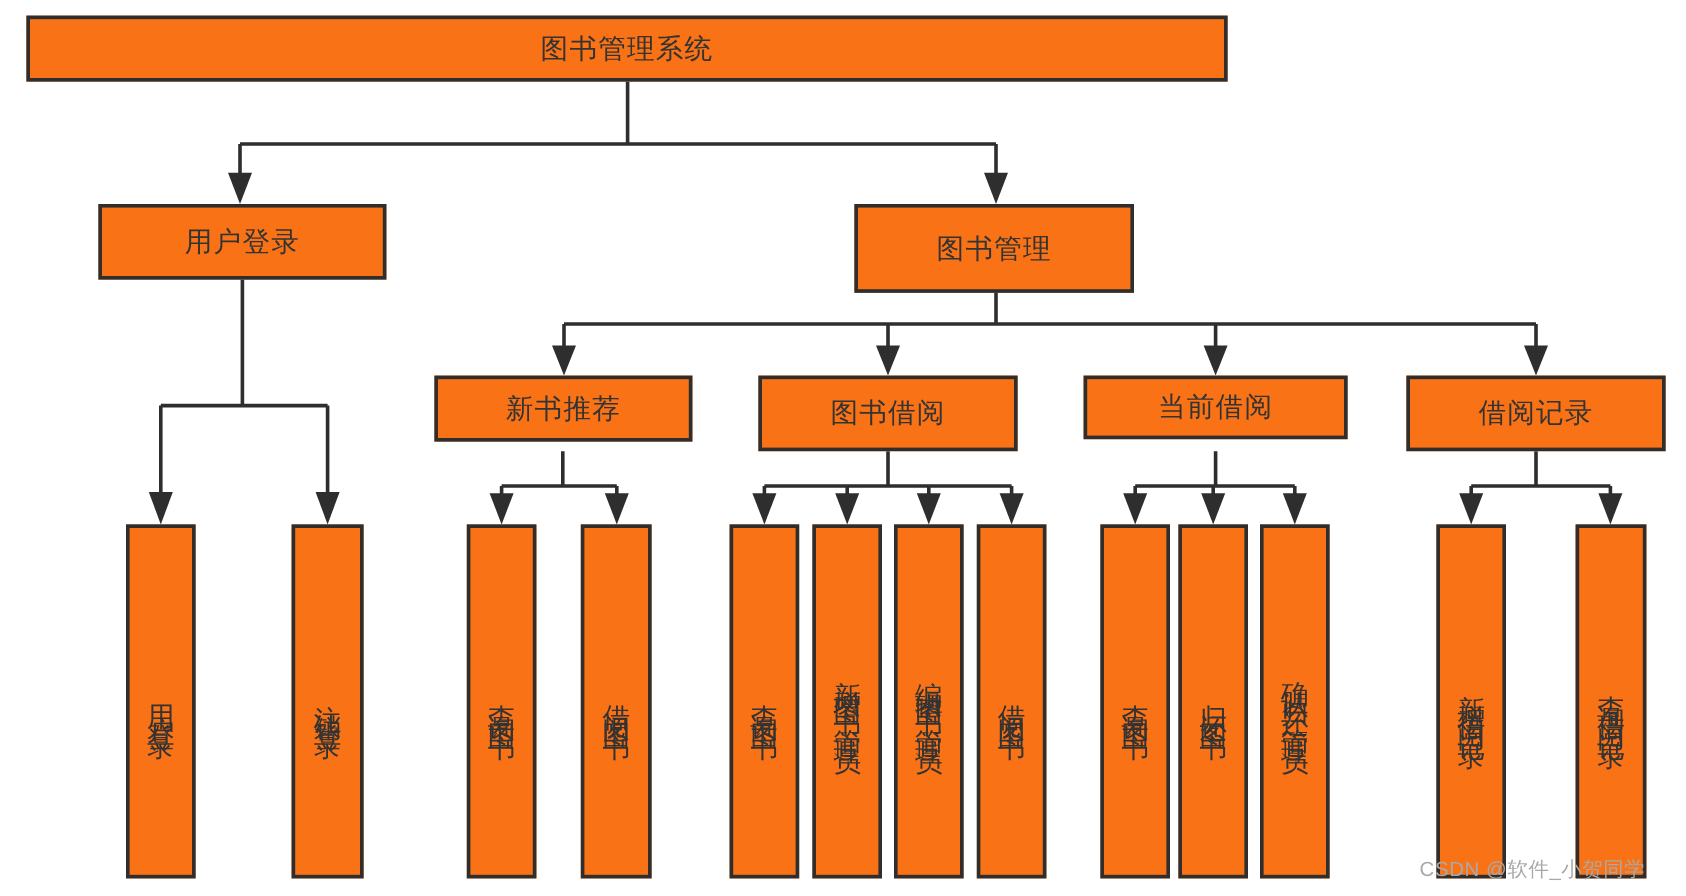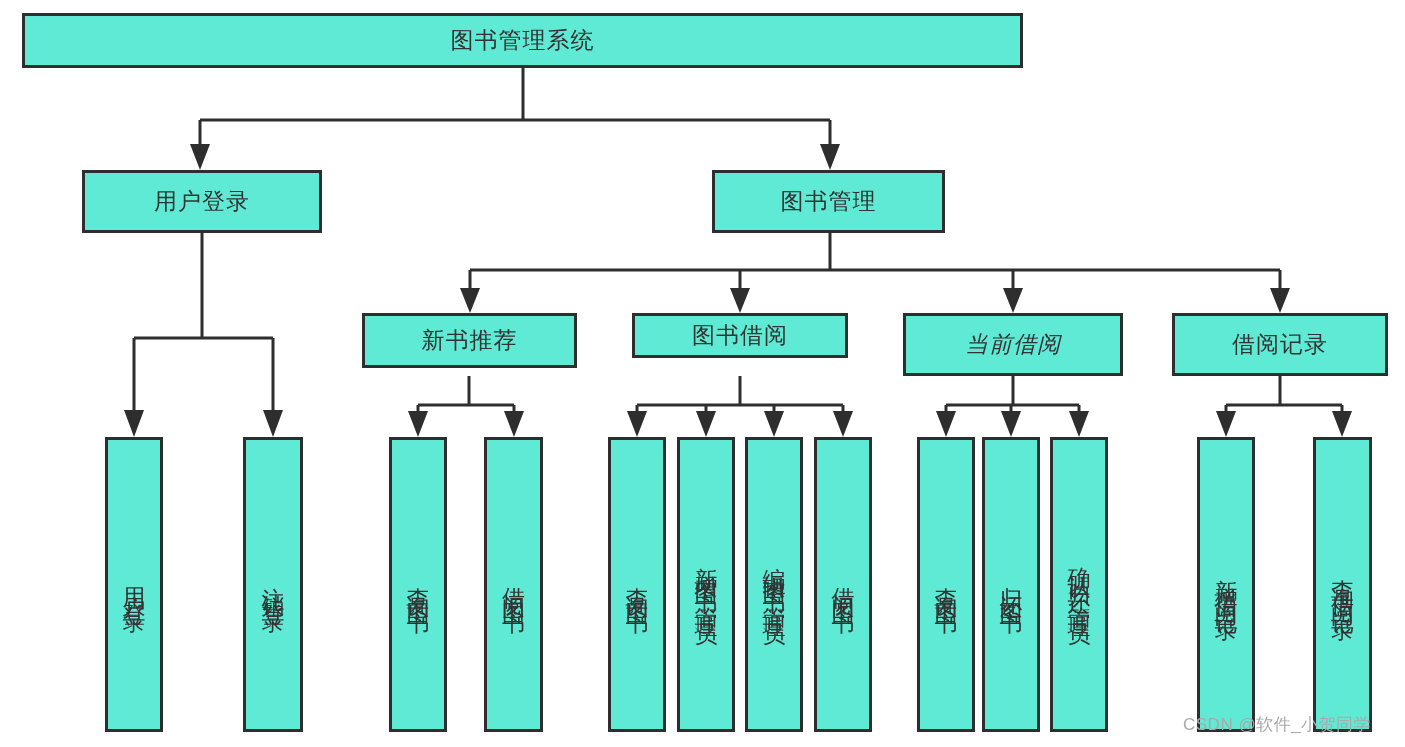--- a/index.html
+++ b/index.html
@@ -18,21 +18,21 @@
   .connectors {
     position: absolute;
     left: 0;
     top: 0;
     z-index: 1;
   }
   .node {
     position: absolute;
     box-sizing: border-box;
     border: 3px solid #2e2e2e;
-    background: #5eead4;
+    background: #f97316;
     display: flex;
     align-items: center;
     justify-content: center;
     color: #333333;
     z-index: 2;
   }
   .node.h {
     font-size: 23px;
     letter-spacing: 1px;
     white-space: nowrap;
@@ -121,31 +121,31 @@
     </g>
   </svg>
 
   <div class="node h" style="left:22px; top:13px; width:1001px; height:55px;">
     <span>图书管理系统</span>
   </div>
 
   <div class="node h" style="left:82px; top:170px; width:240px; height:63px;">
     <span>用户登录</span>
   </div>
-  <div class="node h" style="left:712px; top:170px; width:233px; height:63px;">
+  <div class="node h" style="left:712px; top:170px; width:233px; height:74px;">
     <span>图书管理</span>
   </div>
 
   <div class="node h" style="left:362px; top:313px; width:215px; height:55px;">
     <span>新书推荐</span>
   </div>
-  <div class="node h" style="left:632px; top:313px; width:216px; height:45px;">
+  <div class="node h" style="left:632px; top:313px; width:216px; height:63px;">
     <span>图书借阅</span>
   </div>
-  <div class="node h" style="left:903px; top:313px; width:220px; height:63px;font-style:italic;">
+  <div class="node h" style="left:903px; top:313px; width:220px; height:53px;">
     <span>当前借阅</span>
   </div>
   <div class="node h" style="left:1172px; top:313px; width:216px; height:63px;">
     <span>借阅记录</span>
   </div>
 
   <div class="node leaf" style="left:105px; top:437px; width:58px; height:295px;">
     <span>用户登录</span>
   </div>
   <div class="node leaf" style="left:243px; top:437px; width:60px; height:295px;">

